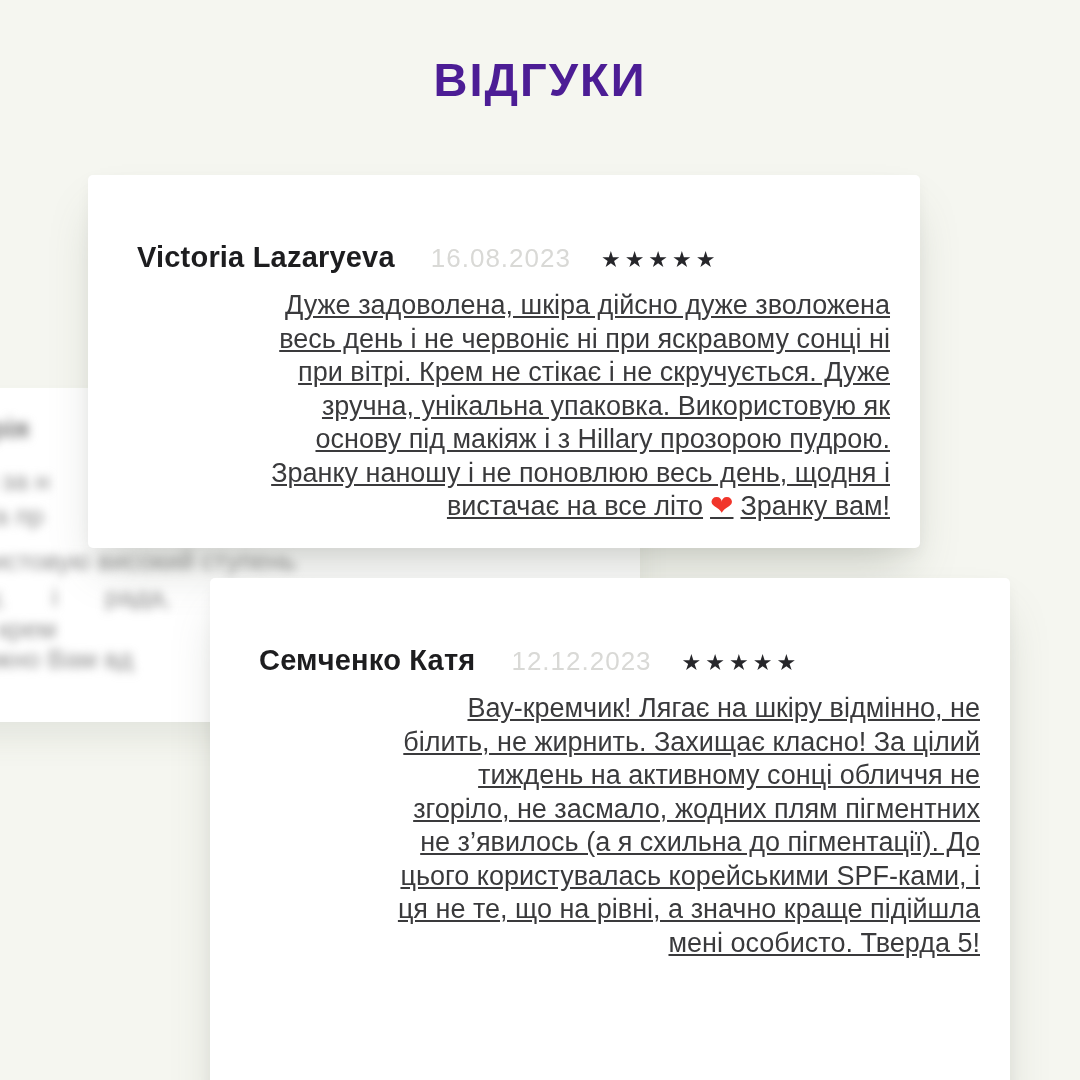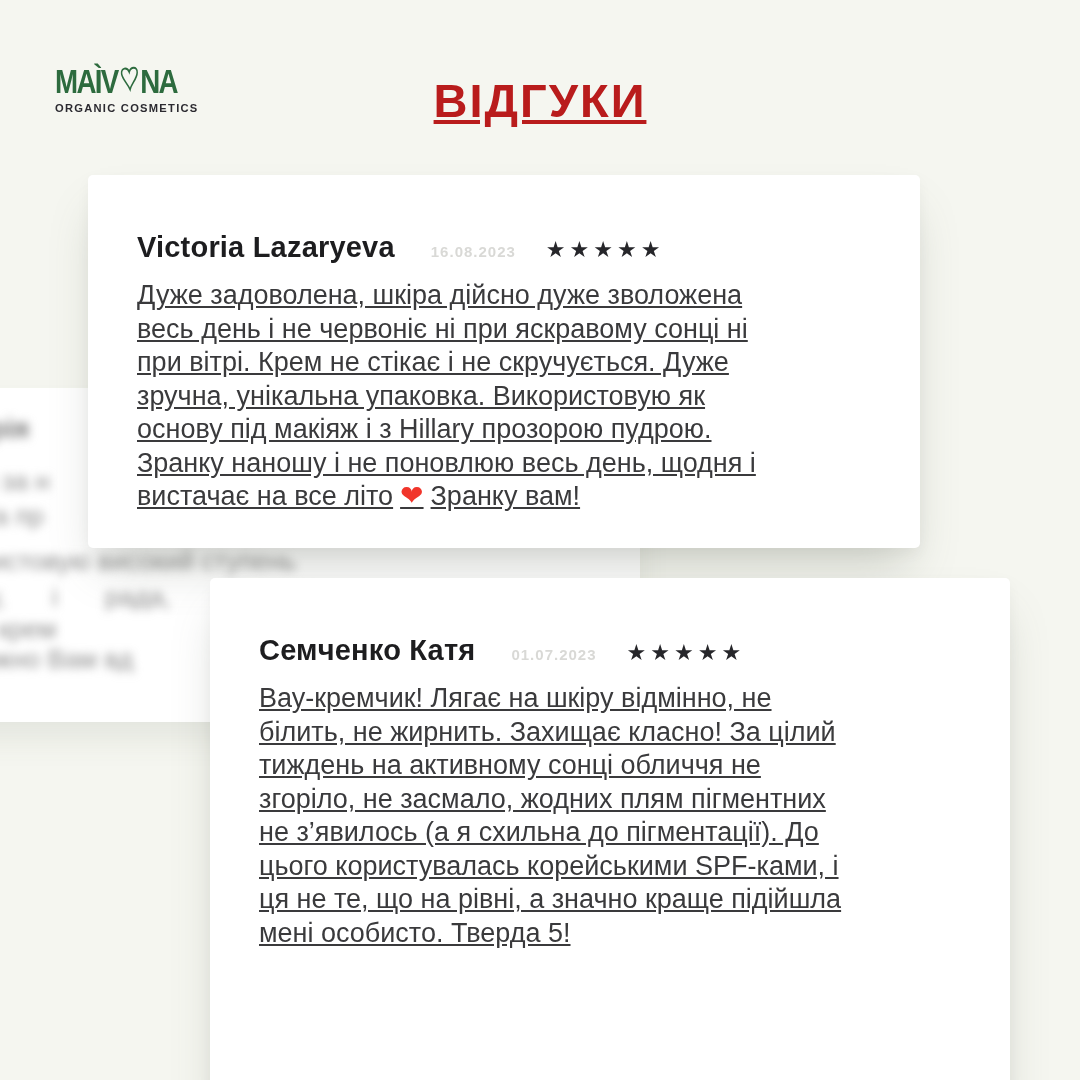--- a/index.html
+++ b/index.html
@@ -15,22 +15,22 @@
     font-size:33px; letter-spacing:-2px; transform:scaleX(0.84); transform-origin:left center;
     line-height:1;
   }
   .logo-heart{margin:0 1px 2px 2px; transform:rotate(-4deg);}
   .logo-sub{
     margin-top:3px; width:132px; text-align:center; white-space:nowrap;
     font-size:11.5px; font-weight:700; letter-spacing:1.3px; color:#2b2a30;
     transform:scaleX(0.97); transform-origin:left center;
   }
   .page-title{
-    position:absolute; left:50%; top:73px; transform:translateX(-50%);
-    margin:0; font-size:47px; font-weight:800; letter-spacing:2px; color:#b91c1c;text-decoration:underline;
+    position:absolute; left:50%; top:52px; transform:translateX(-50%);
+    margin:0; font-size:47px; font-weight:800; letter-spacing:2px; color:#4c1d95;
   }
   
   .blur-card{
     position:absolute; left:-60px; top:388px; width:700px; height:334px;
     background:#ffffff; border-radius:6px; z-index:1;
     box-shadow:0 18px 30px rgba(90,95,80,0.10);
   }
   .blur-inner{
     position:absolute; inset:0; filter:blur(5px); color:#8d8d8d; font-size:26px;
     overflow:hidden;
@@ -40,54 +40,43 @@
   .bl1{top:78px;}
   .bl2{top:113px;}
   .bl3{top:158px;}
   .bl4{top:194px; word-spacing:40px;}
   .bl5{top:226px;}
   .bl6{top:256px;}
   
   .card{
     position:absolute; background:#ffffff; border-radius:5px;
     box-shadow:0 28px 45px -12px rgba(95,100,85,0.28), 0 6px 14px rgba(0,0,0,0.04);
+    text-align:right;
   }
   .card1{left:88px; top:175px; width:832px; height:373px; z-index:3;}
   .card2{left:210px; top:578px; width:800px; height:532px; z-index:4;}
   .card-head{
     display:flex; align-items:baseline;
     padding:44px 0 0 49px;
   }
   .author{font-size:29px; font-weight:700; color:#1d1d1f; letter-spacing:0.2px;}
-  .date{margin-left:36px; font-size:15px; font-weight:700; letter-spacing:1px; color:#d9d9d6;margin-top:24px;}
+  .date{margin-left:36px; font-size:26px; font-weight:400; letter-spacing:1px; color:#d9d9d6;margin-top:24px;}
   .stars{margin-left:30px; font-size:22px; letter-spacing:4px; color:#26262a;}
   .body{
     margin:15px 30px 0 49px; font-size:27px; line-height:33.5px; color:#3a3a3c;
     white-space:pre-line;
     text-decoration:underline;
   }
   .heart{color:#f1352b; font-size:28px; margin:0 7px; line-height:1;}
 </style>
 </head>
 <body>
 
 <div class="canvas">
 
-  <div class="logo">
-    <div class="logo-row">
-      <span>MAÌV</span>
-      <span class="logo-heart">
-        <svg width="24" height="27" viewBox="0 0 24 27">
-          <path d="M12 7 C10 1.5, 2.2 1.8, 2.8 8.2 C3.3 13.5, 8.6 17.5, 11.8 24.5 C13.8 18.5, 20.8 14.5, 21.4 8.0 C22 1.8, 14 1.5, 12 7 Z" fill="none" stroke="#2d6b3e" stroke-width="1.8" stroke-linecap="round"></path>
-        </svg>
-      </span>
-      <span>NA</span>
-    </div>
-    <div class="logo-sub">ORGANIC COSMETICS</div>
-  </div>
 
   <h1 class="page-title">ВІДГУКИ</h1>
 
   <div class="blur-card">
     <div class="blur-inner">
       <div class="bl bl0">горія</div>
       <div class="bl bl1">ую за н</div>
       <div class="bl bl2">у та пр</div>
       <div class="bl bl3">ористовую високий ступень</div>
       <div class="bl bl4">сту, і рада, що Вам</div>
@@ -107,21 +96,21 @@
 при вітрі. Крем не стікає і не скручується. Дуже
 зручна, унікальна упаковка. Використовую як
 основу під макіяж і з Hillary прозорою пудрою.
 Зранку наношу і не поновлюю весь день, щодня і
 вистачає на все літо</span><span class="heart">❤</span><span>Зранку вам!</span></p>
   </article>
 
   <article class="card card2">
     <div class="card-head">
       <span class="author">Семченко Катя</span>
-      <span class="date">01.07.2023</span>
+      <span class="date">12.12.2023</span>
       <span class="stars">★★★★★</span>
     </div>
     <p class="body">Вау-кремчик! Лягає на шкіру відмінно, не
 білить, не жирнить. Захищає класно! За цілий
 тиждень на активному сонці обличчя не
 згоріло, не засмало, жодних плям пігментних
 не з’явилось (а я схильна до пігментації). До
 цього користувалась корейськими SPF-ками, і
 ця не те, що на рівні, а значно краще підійшла
 мені особисто. Тверда 5!</p>

